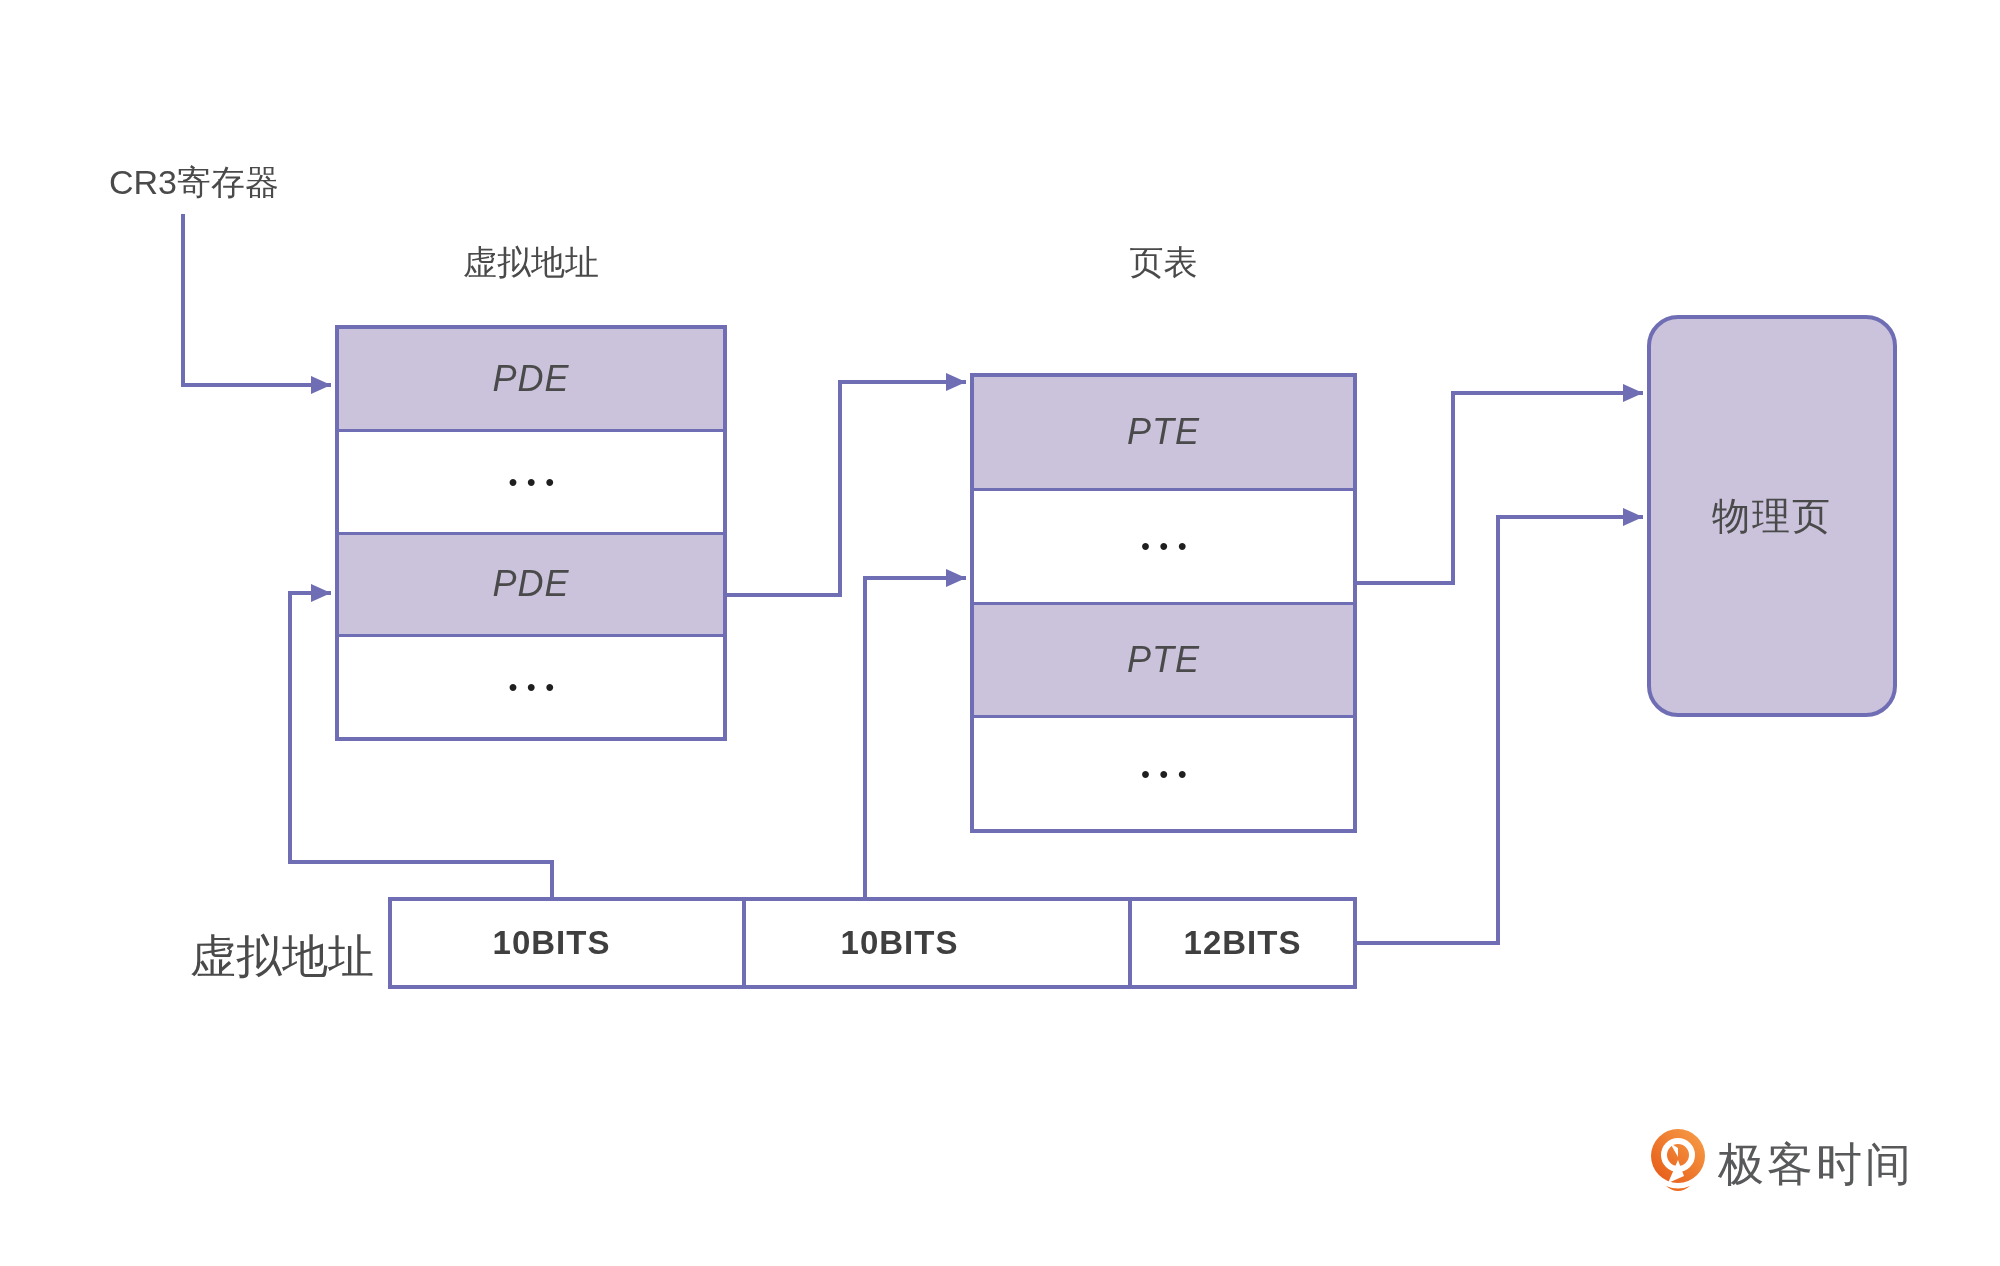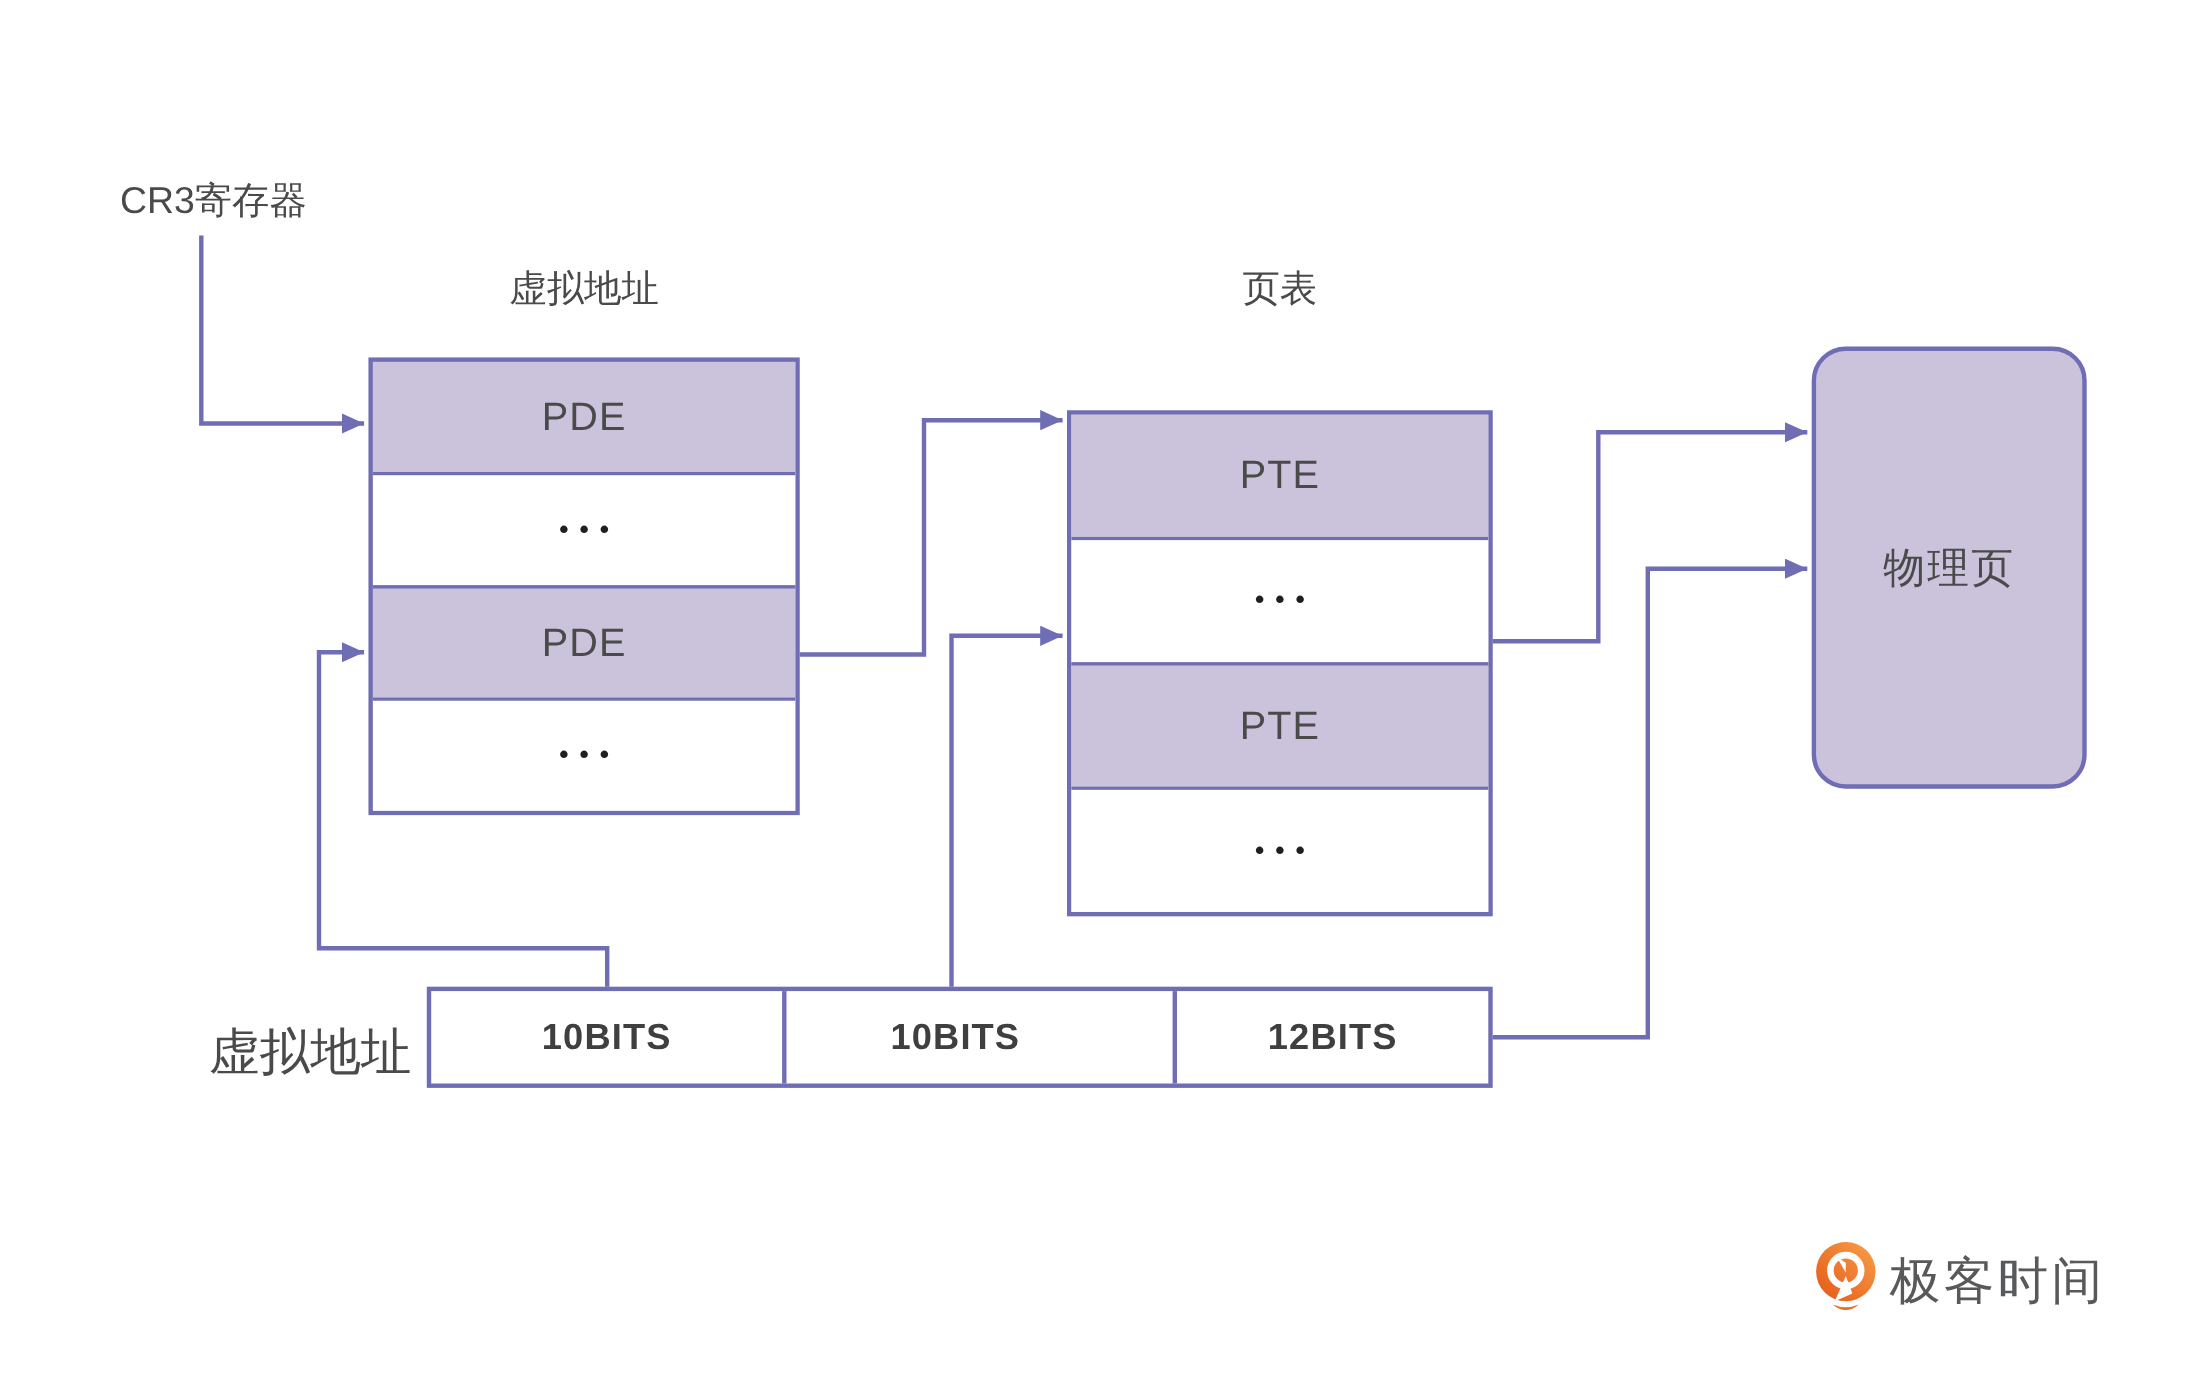--- a/index.html
+++ b/index.html
@@ -21,21 +21,22 @@
     color:#4a4a4a;
     font-size:34px;
     text-align:center;
   }
   
   .etable{
     border:4px solid #6f6db4;
     box-sizing:border-box;
     display:flex;
     flex-direction:column;
-    background:#e5e5e5;
+    background:#a21caf;
+    font-style:italic;
   }
   .etable .row{
     flex:1;
     display:flex;
     align-items:center;
     justify-content:center;
     box-sizing:border-box;
     background:#ffffff;
   }
   .etable .row + .row{border-top:3px solid #6f6db4;}
@@ -142,21 +143,21 @@
       <span class="cell-text">•••</span>
     </div>
   </div>
 
   <div class="abs phys" style="left:1647px;top:315px;width:250px;height:402px;border-radius:31px;">
     <span class="phys-text">物理页</span>
   </div>
 
   <div class="abs label" style="left:190px;top:926px;font-size:46px;">虚拟地址</div>
 
-  <div class="abs vabar" style="left:388px;top:897px;width:969px;height:92px;">
+  <div class="abs vabar" style="left:388px;top:897px;width:969px;height:92px;gap:31px;">
     <div class="vacell" style="width:319px;">
       <span class="va-text">10BITS</span>
     </div>
     <div class="vacell" style="width:311px;">
       <span class="va-text">10BITS</span>
     </div>
     <div class="vacell" style="flex:1;margin-left:44px;">
       <span class="va-text">12BITS</span>
     </div>
   </div>

